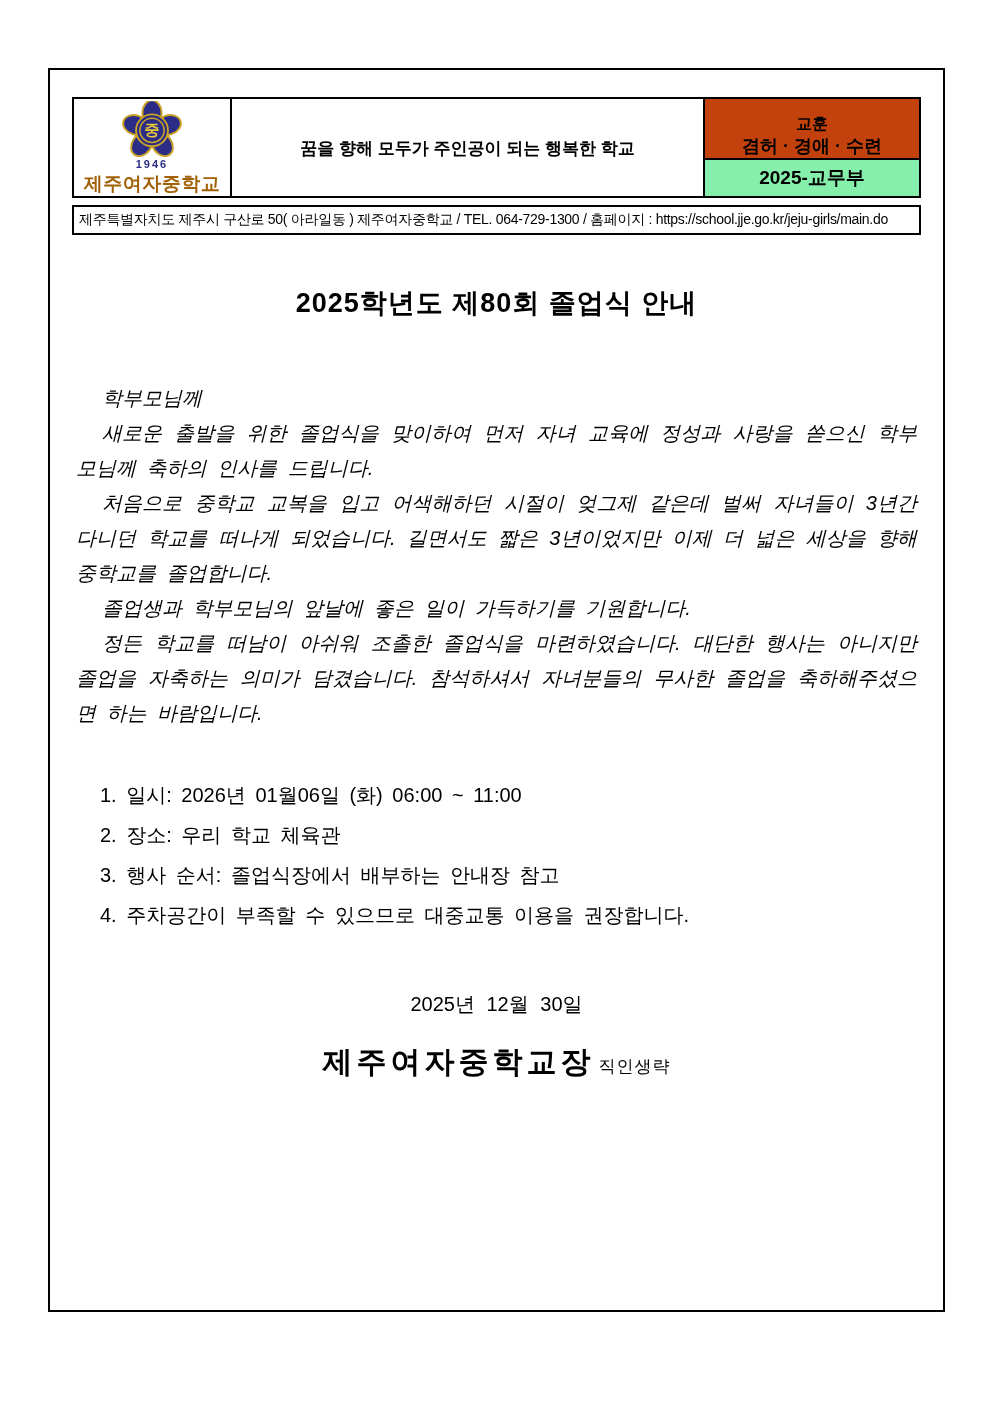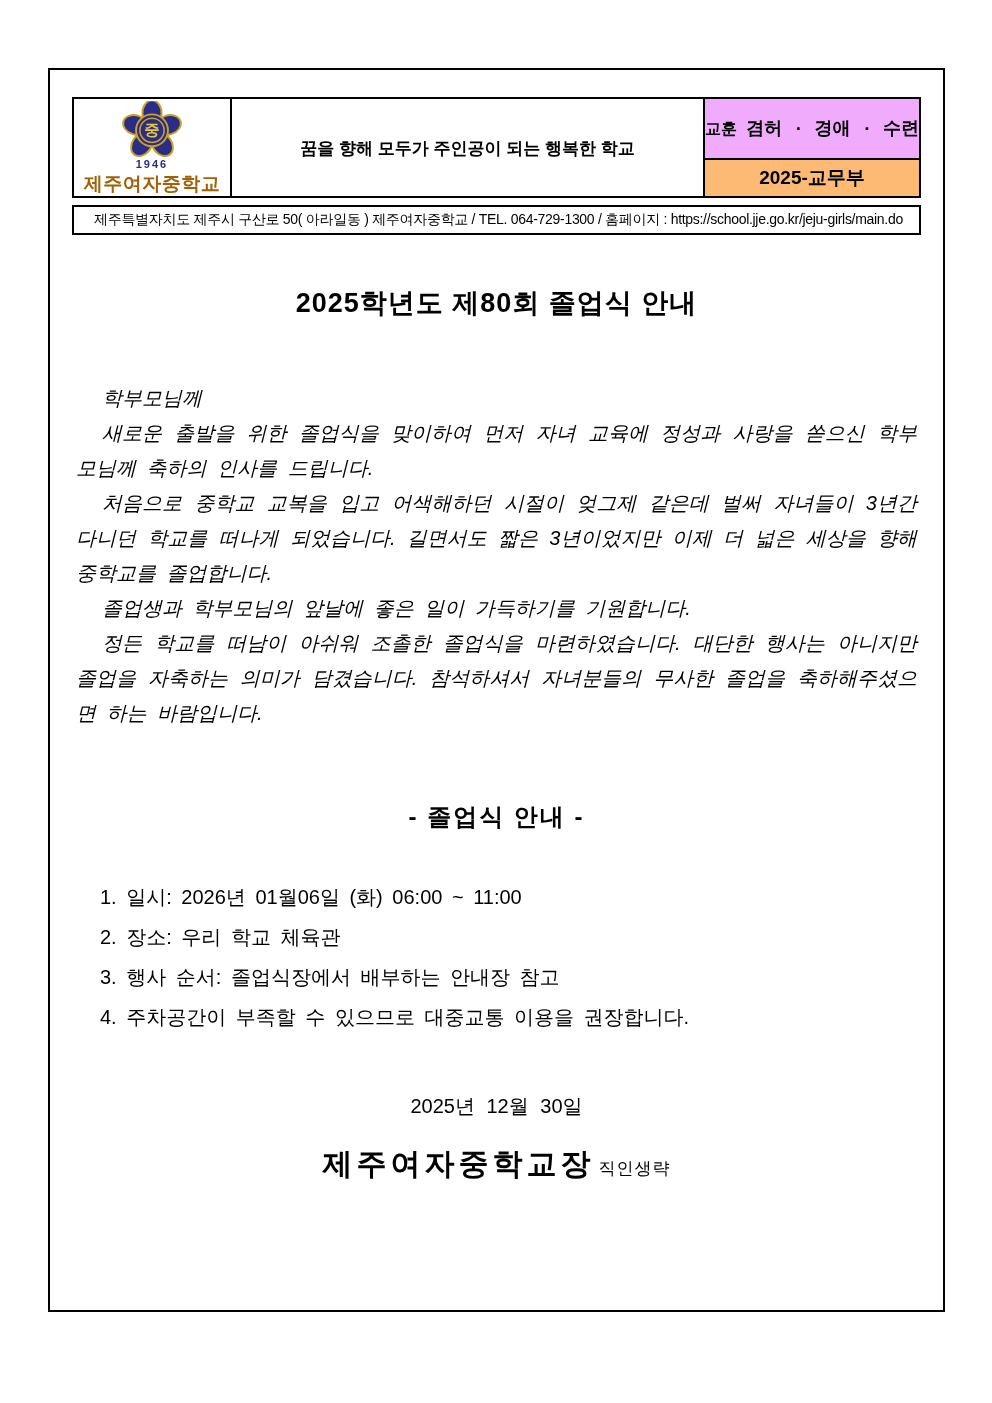--- a/index.html
+++ b/index.html
@@ -56,41 +56,41 @@
     margin-top: 4px; margin-left: 14px; 
     line-height: 44px;
   }
   .right-col {
     width: 216px;
     border-left: 2px solid #000000;
     display: flex; flex-direction: column;
   }
   .motto-box {
     flex: 1.65;
-    background: #f0abfc;
+    background: #c2410c;
     border-bottom: 2px solid #000000;
-    display: flex; flex-direction: row;
-    align-items: center; justify-content: space-between;
+    display: flex; flex-direction: column;
+    align-items: center; justify-content: flex-end;
   }
   .motto-label { font-size: 16px; font-weight: bold; line-height: 20px; }
-  .motto-text  { font-size: 18px; font-weight: bold; line-height: 24px; white-space: nowrap; font-family: Liberation Mono, monospace; }
+  .motto-text  { font-size: 18px; font-weight: bold; line-height: 24px; white-space: nowrap; }
   .docnum-box {
     flex: 1;
-    background: #fdba74;
+    background: #86efac;
     display: flex; align-items: center; justify-content: center;
     font-size: 19px; font-weight: bold; white-space: nowrap;
   }
 
   
   .address-bar {
     margin-top: 7px;
     border: 2px solid #000000;
     height: 30px;
     display: flex; align-items: center;
-    padding: 0 20px;
+    padding: 0 5px;
     font-size: 14px;
     letter-spacing: -0.3px;
     white-space: nowrap;
     overflow: hidden;
   }
 
   
   .doc-title {
     margin-top: 50px;
     text-align: center;
@@ -190,21 +190,20 @@
     <h1 class="doc-title">2025학년도 제80회 졸업식 안내</h1>
 
     <div class="body-block">
       <p>학부모님께</p>
       <p>새로운 출발을 위한 졸업식을 맞이하여 먼저 자녀 교육에 정성과 사랑을 쏟으신 학부모님께 축하의 인사를 드립니다.</p>
       <p>처음으로 중학교 교복을 입고 어색해하던 시절이 엊그제 같은데 벌써 자녀들이 3년간 다니던 학교를 떠나게 되었습니다. 길면서도 짧은 3년이었지만 이제 더 넓은 세상을 향해 중학교를 졸업합니다.</p>
       <p>졸업생과 학부모님의 앞날에 좋은 일이 가득하기를 기원합니다.</p>
       <p>정든 학교를 떠남이 아쉬워 조촐한 졸업식을 마련하였습니다. 대단한 행사는 아니지만 졸업을 자축하는 의미가 담겼습니다. 참석하셔서 자녀분들의 무사한 졸업을 축하해주셨으면 하는 바람입니다.</p>
     </div>
 
-    <div class="section-title">- 졸업식 안내 -</div>
 
     <div class="notice-list">
       <div>1. 일시: 2026년 01월06일 (화) 06:00 ~ 11:00</div>
       <div>2. 장소: 우리 학교 체육관</div>
       <div>3. 행사 순서: 졸업식장에서 배부하는 안내장 참고</div>
       <div>4. 주차공간이 부족할 수 있으므로 대중교통 이용을 권장합니다.</div>
     </div>
 
     <div class="date-line">2025년 12월 30일</div>
 

